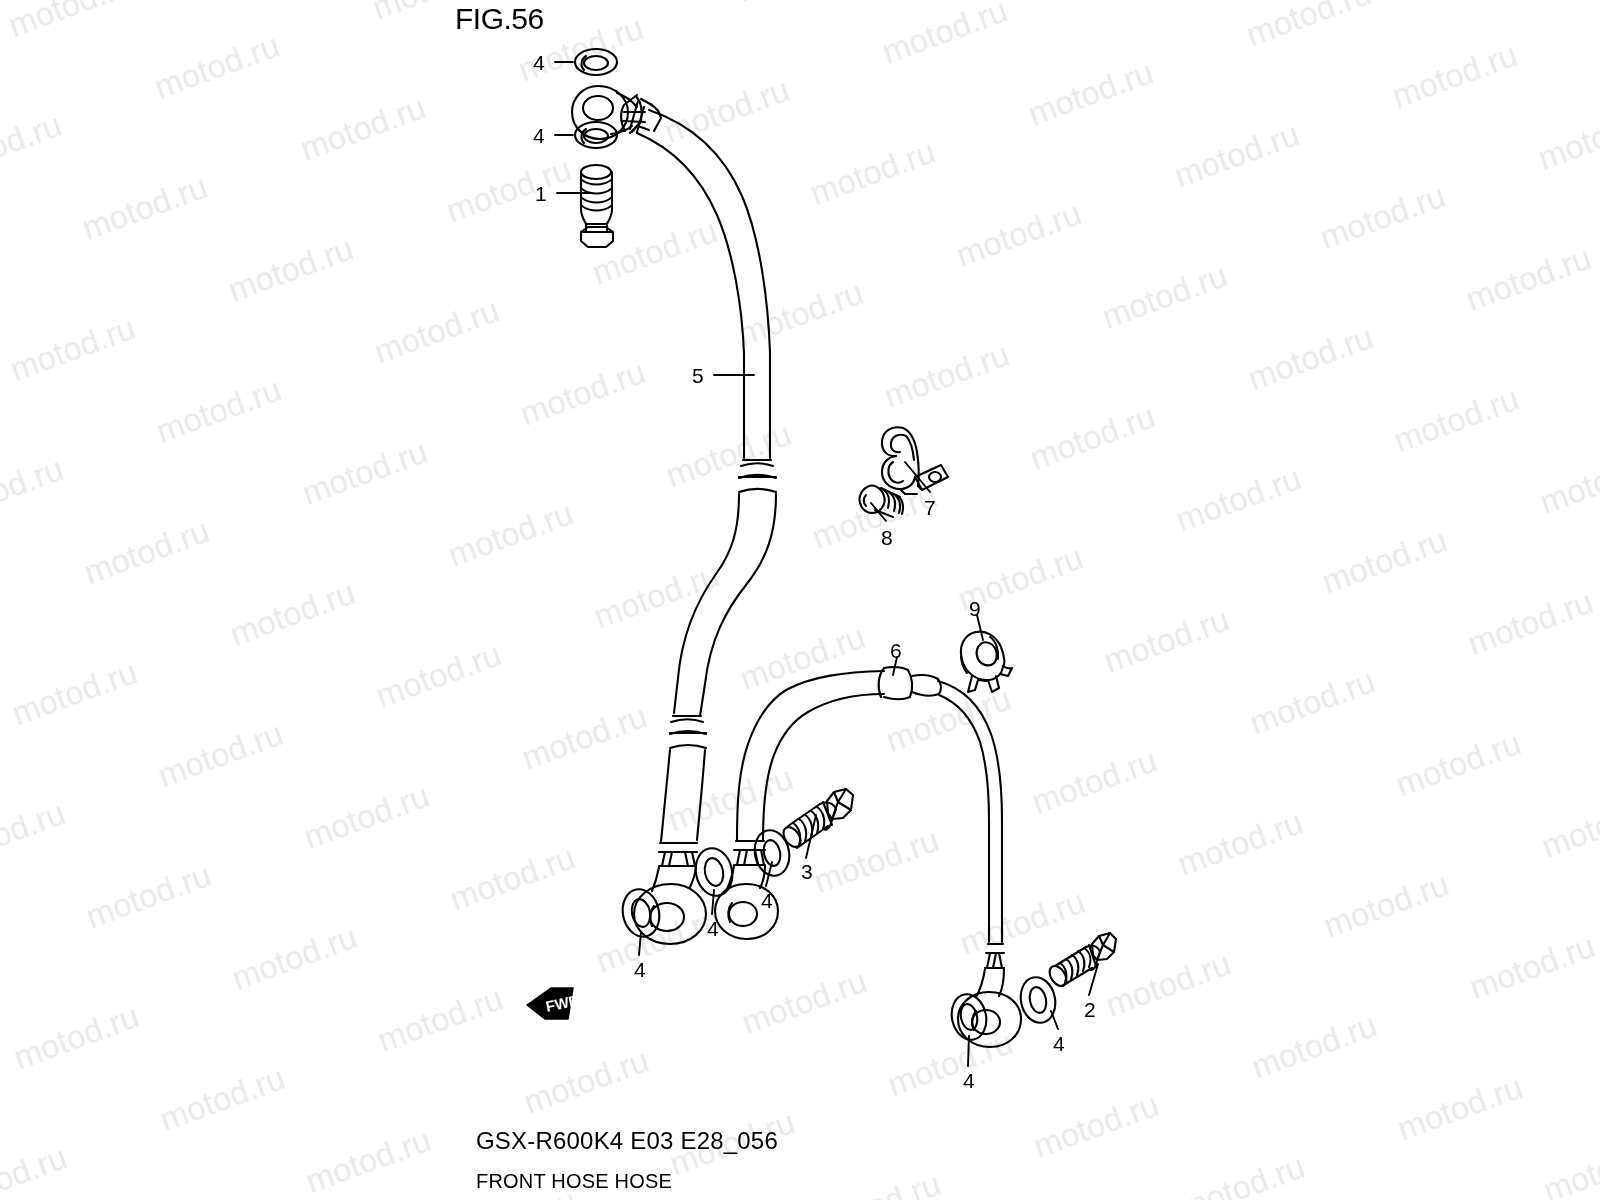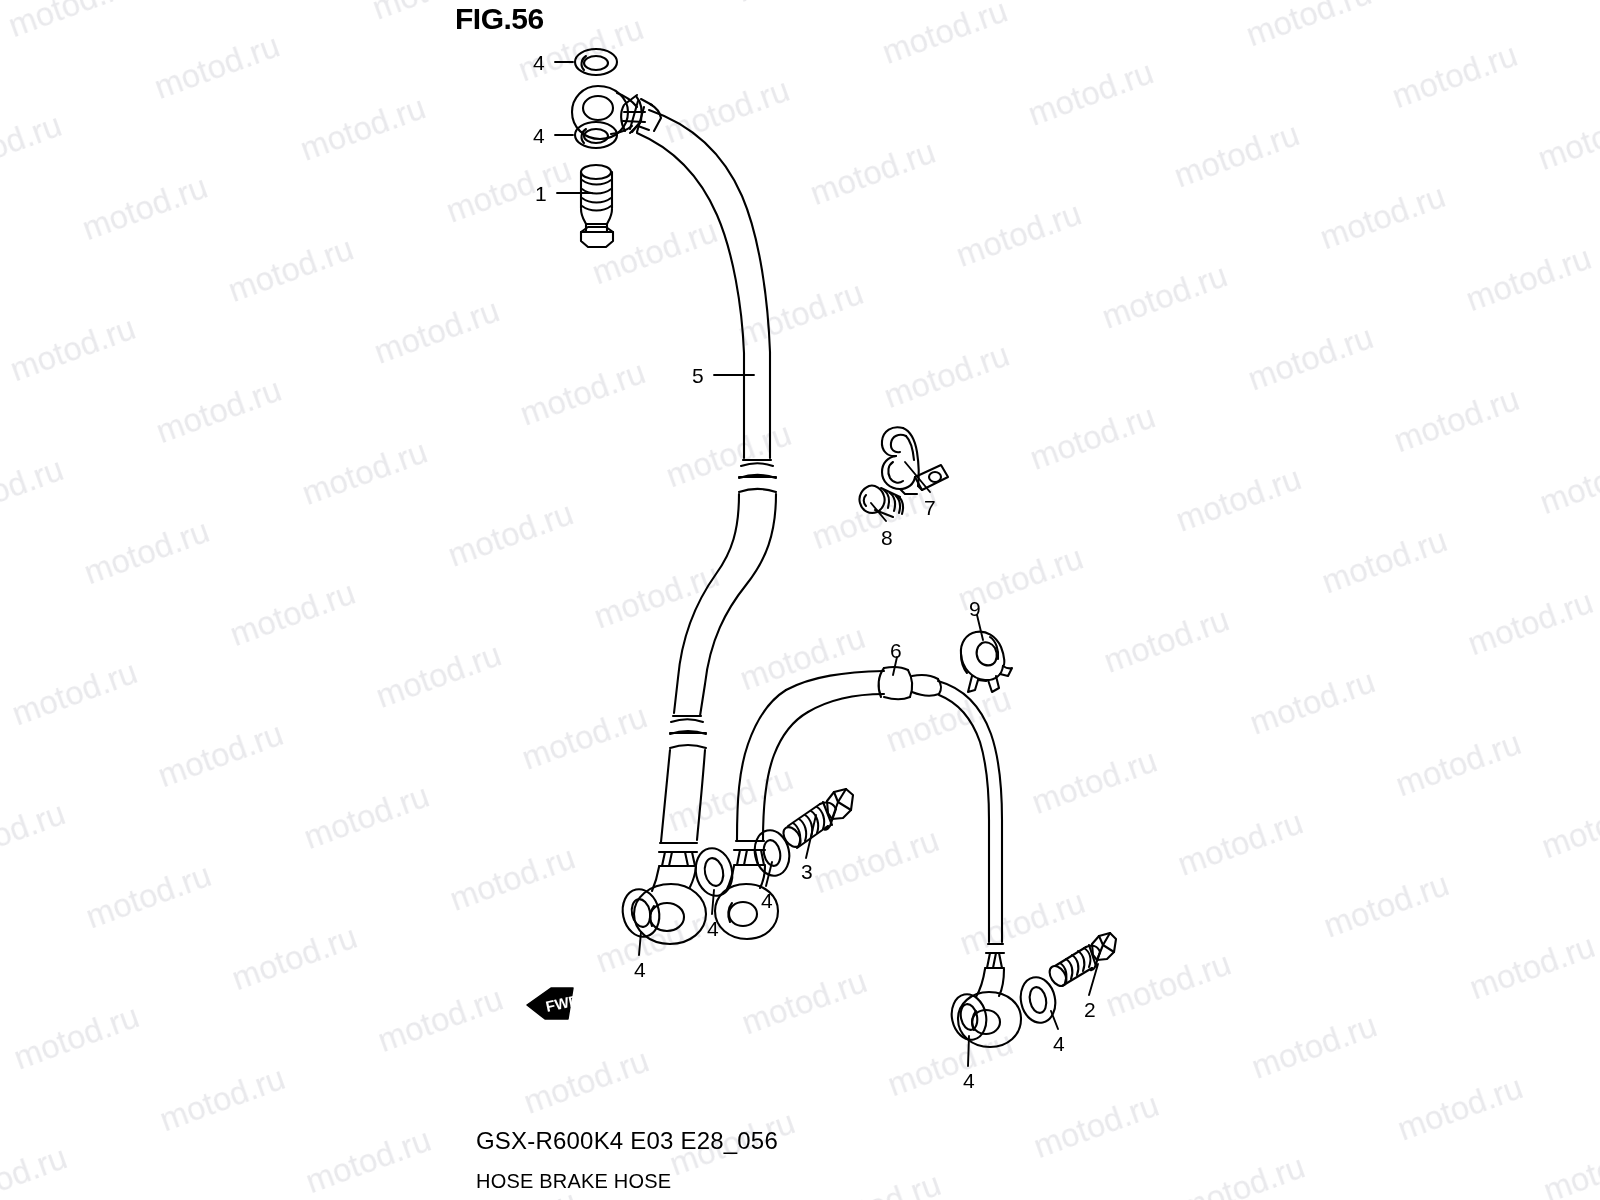--- a/index.html
+++ b/index.html
@@ -30,21 +30,21 @@
     left: 0; top: 0;
     width: 1600px;
     height: 1200px;
     z-index: 2;
   }
   .fig-title {
     position: absolute;
     left: 455px;
     top: 2px;
     font-size: 30px;
-    font-weight: bold;
+    font-weight: normal;
     letter-spacing: -0.5px;
     color: #000;
     z-index: 3;
   }
   .footer-line1 {
     position: absolute;
     left: 476px;
     top: 1127px;
     font-size: 24px;
     color: #000;
@@ -401,15 +401,15 @@
   <div class="callout" style="left:890px; top:640px;"><span>6</span></div>
   <div class="callout" style="left:801px; top:861px;"><span>3</span></div>
   <div class="callout" style="left:761px; top:890px;"><span>4</span></div>
   <div class="callout" style="left:707px; top:918px;"><span>4</span></div>
   <div class="callout" style="left:634px; top:959px;"><span>4</span></div>
   <div class="callout" style="left:1084px; top:999px;"><span>2</span></div>
   <div class="callout" style="left:1053px; top:1033px;"><span>4</span></div>
   <div class="callout" style="left:963px; top:1070px;"><span>4</span></div>
 
   <div class="footer-line1">GSX-R600K4 E03 E28_056</div>
-  <div class="footer-line2">HOSE BRAKE  HOSE</div>
+  <div class="footer-line2">FRONT HOSE  HOSE</div>
 
 </div>
 
 </body></html>

